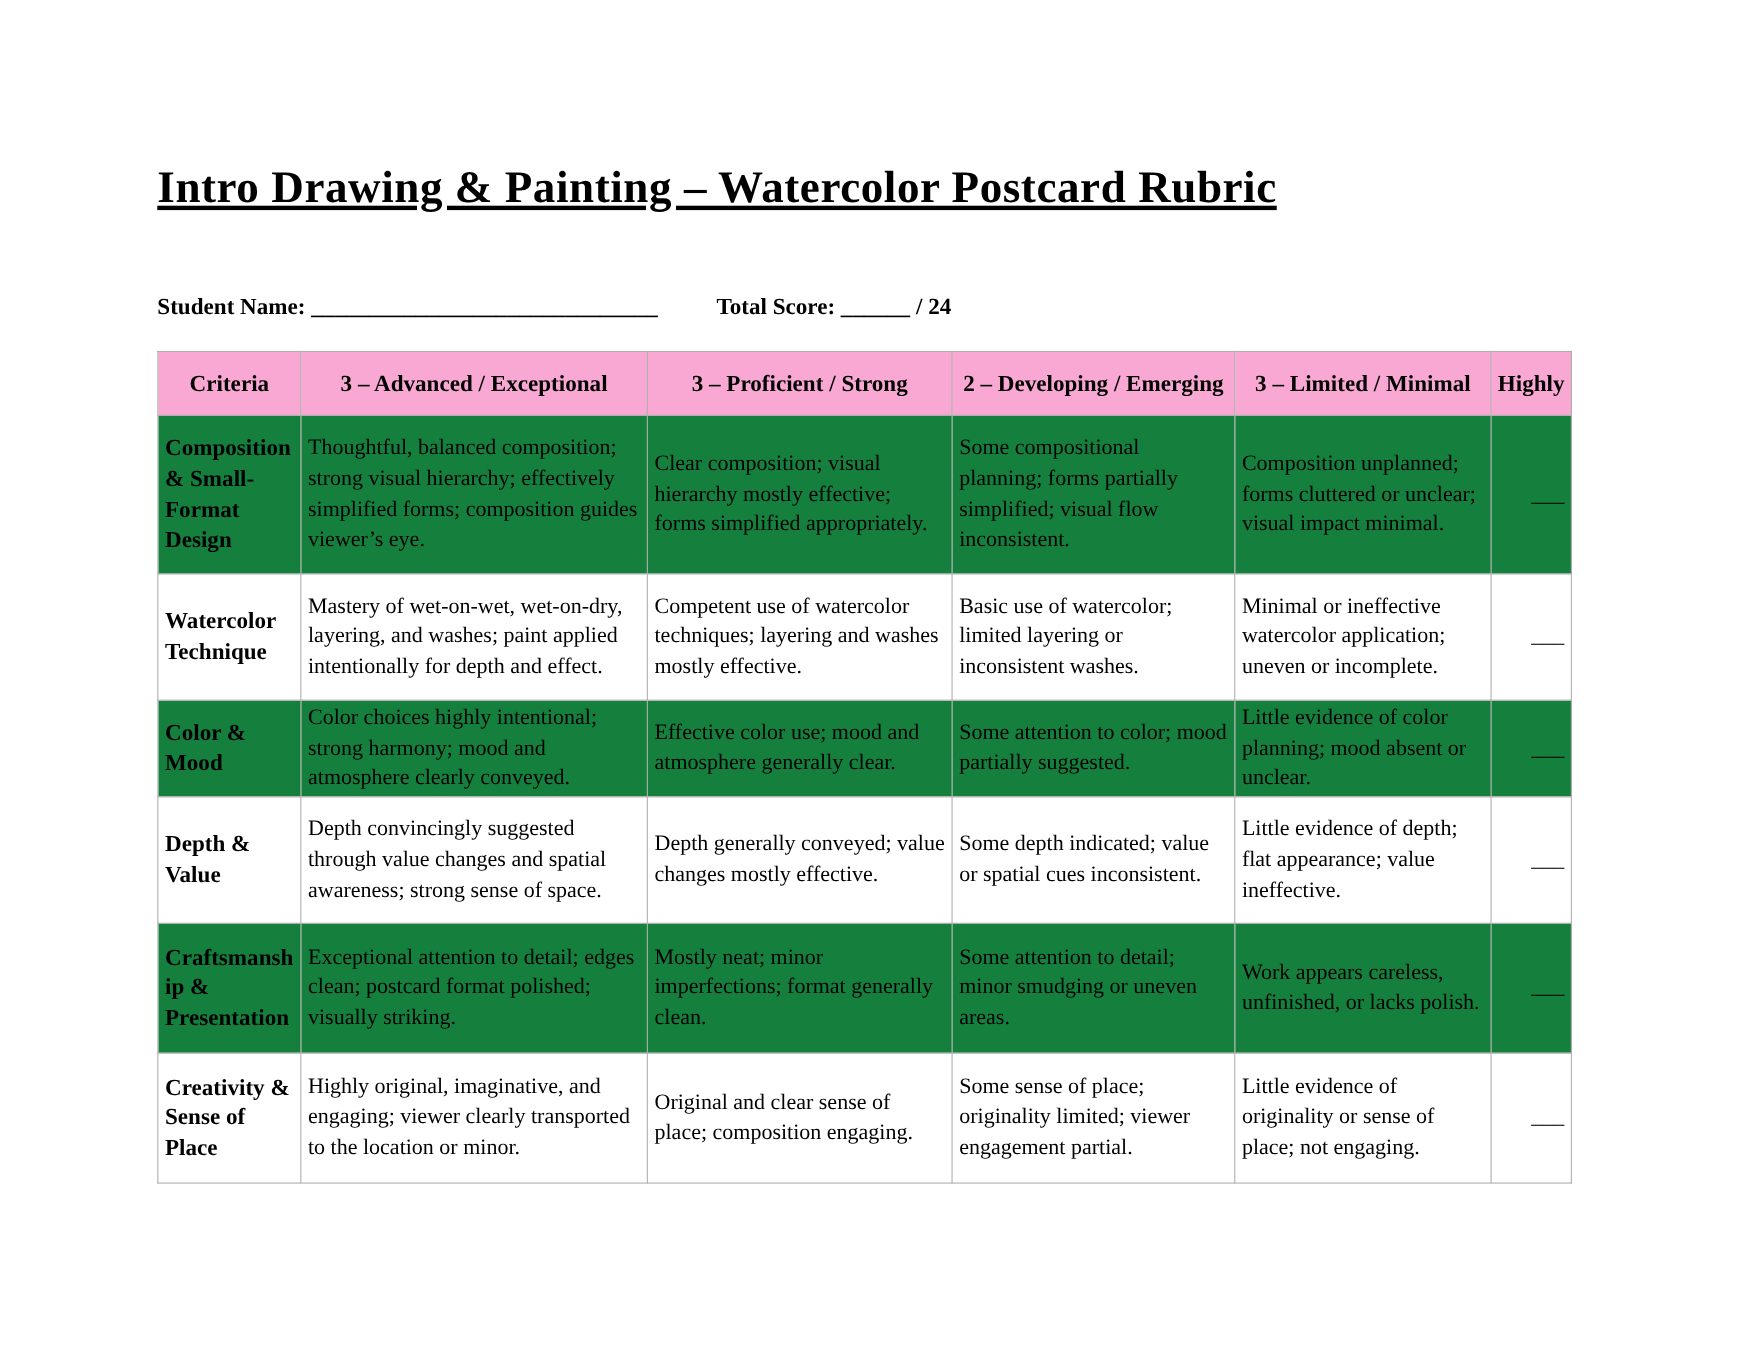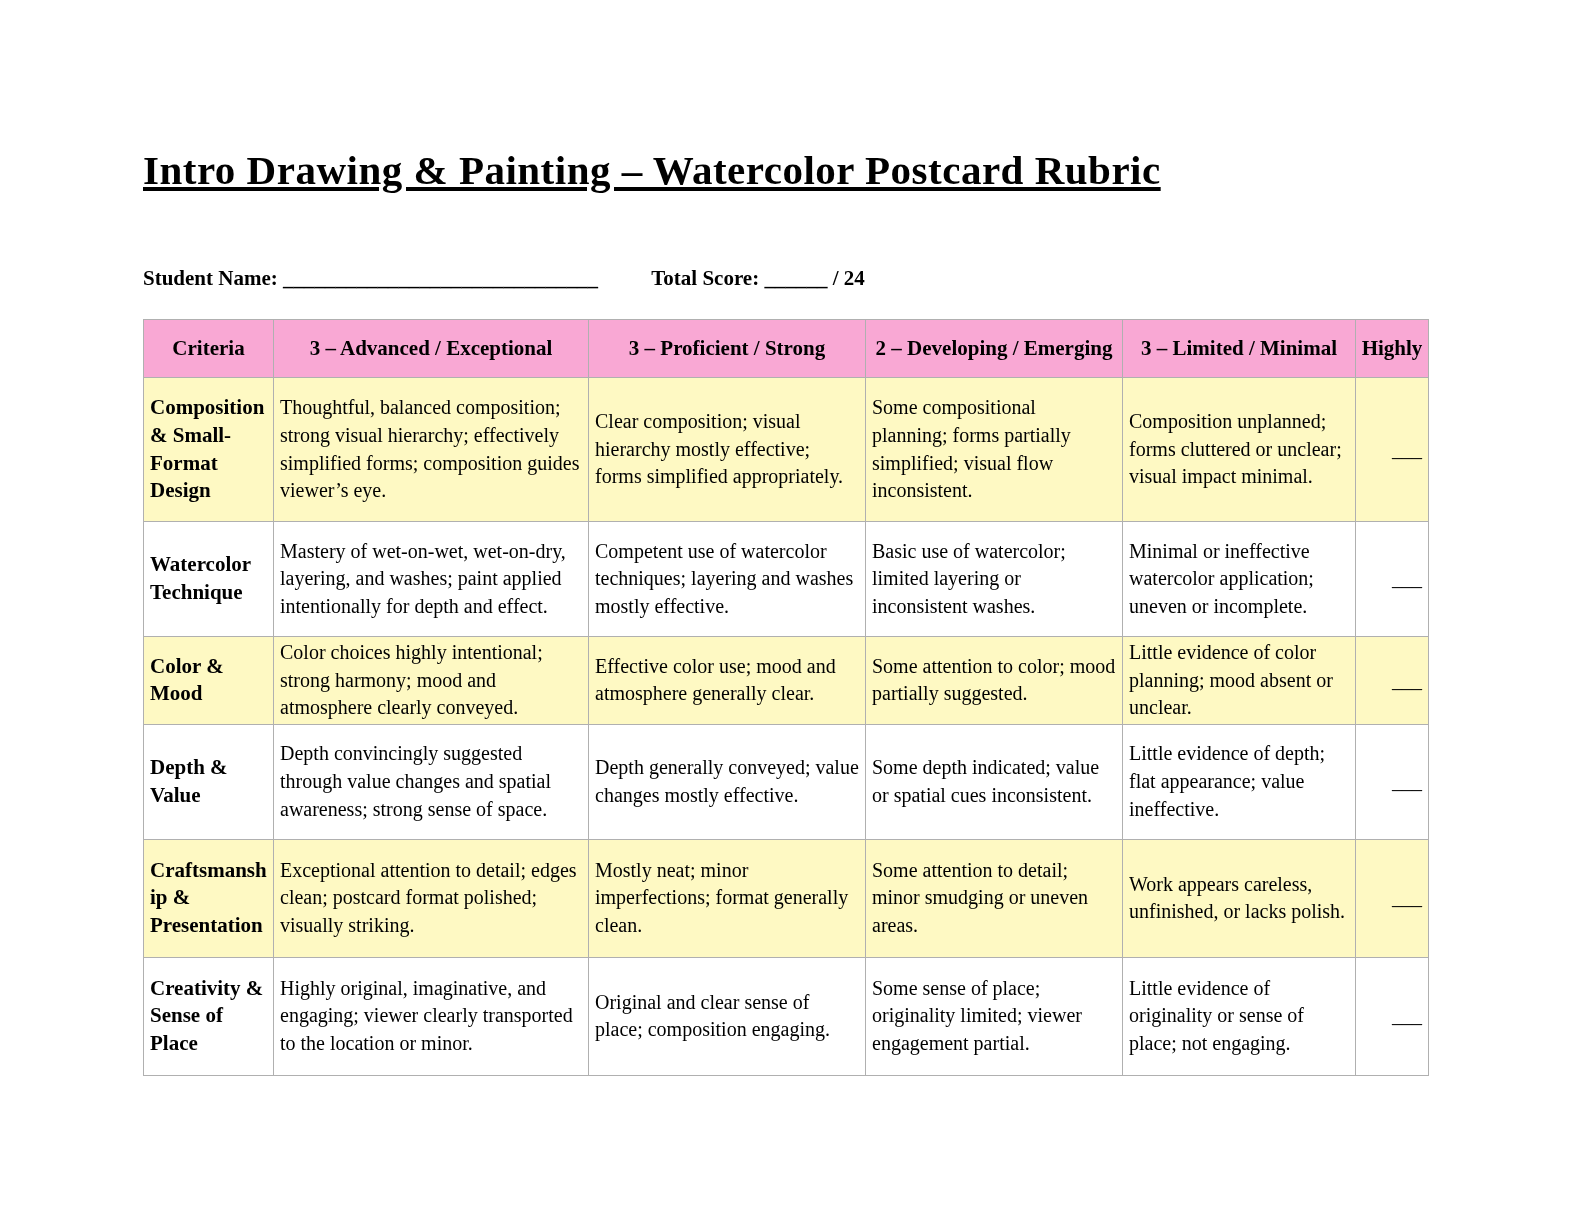--- a/index.html
+++ b/index.html
@@ -59,21 +59,21 @@
     font-weight: bold;
     font-size: 21px;
     line-height: 1.32;
     overflow-wrap: break-word;
     word-break: break-word;
   }
   .rubric td.score-cell {
     text-align: right;
     font-weight: normal;
   }
-  tr.shaded { background: #fef9c3; }
+  tr.shaded { background: #15803d; }
   tr.row-header   { height: 58px; }
   tr.row-0 { height: 144px; }
   tr.row-1 { height: 115px; }
   tr.row-2 { height: 85px; }
   tr.row-3 { height: 115px; }
   tr.row-4 { height: 118px; }
   tr.row-5 { height: 118px; }
   col.c-criteria { width: 130px; }
   col.c-advanced { width: 315px; }
   col.c-proficient { width: 277px; }

